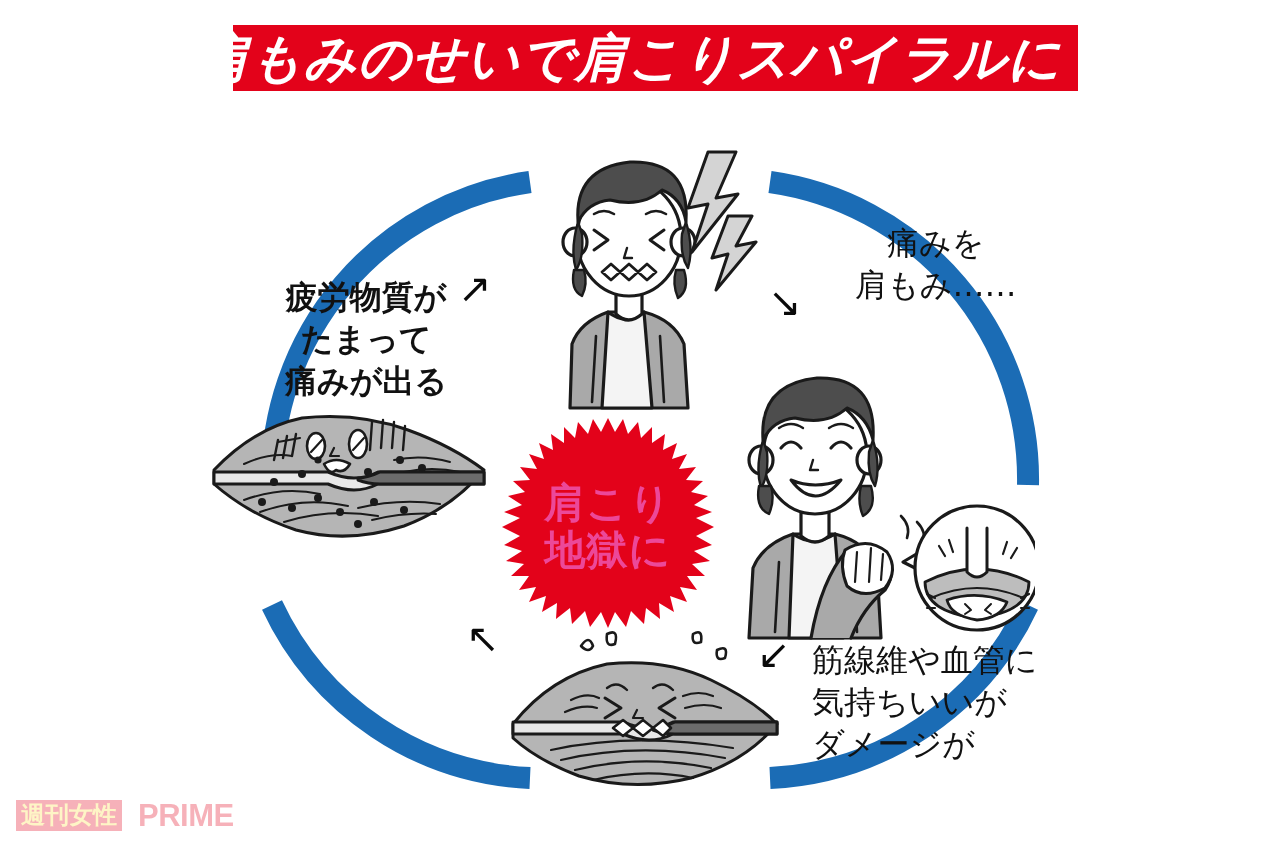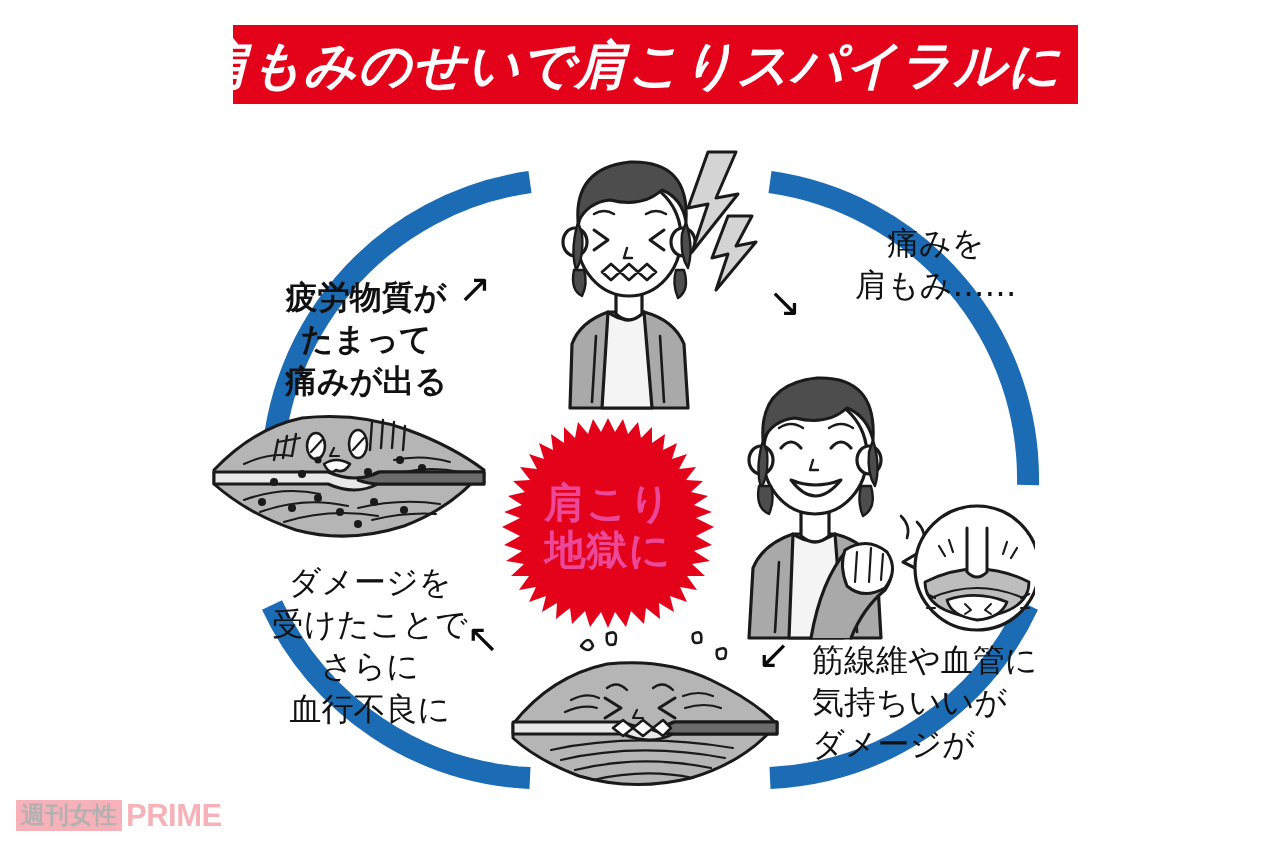--- a/index.html
+++ b/index.html
@@ -18,21 +18,21 @@
     background: #ffffff;
     overflow: hidden;
   }
 
   
   .title-banner {
     position: absolute;
     left: 233px;
     top: 25px;
     width: 845px;
-    height: 79px;
+    height: 66px;
     background: #e3021a;
     display: flex;
     align-items: center;
     justify-content: center;
   }
   .title-text {
     color: #ffffff;
     font-size: 52px;
     font-weight: bold;
     font-style: italic;
@@ -116,34 +116,34 @@
     position: absolute;
     left: 16px;
     top: 795px;
     display: flex;
     align-items: center;
     height: 40px;
     opacity: 0.30;
   }
   .wm-box {
     background: #e3021a;
-    color: #000000;
+    color: #fde047;
     font-size: 24px;
     font-weight: bold;
     padding: 3px 5px 4px 5px;
     letter-spacing: 0px;
     line-height: 1;
     font-family: "DejaVu Sans", "Liberation Sans", sans-serif;
   }
   .wm-prime {
     color: #e3021a;
     font-size: 31px;
     font-weight: bold;
     letter-spacing: -0.5px;
-    margin-left: 4px;
+    margin-left: 16px;
     line-height: 1;
     font-family: "Liberation Sans", sans-serif;
   }
 </style>
 </head>
 <body>
 
 <div id="canvas">
 
   <div class="title-banner">
@@ -374,26 +374,20 @@
     <div>痛みが出る</div>
   </div>
   <div class="arrow arrow-ne">↗</div>
 
   <div class="label label-r1">
     <div>痛みを</div>
     <div>肩もみ……</div>
   </div>
   <div class="arrow arrow-se">↘</div>
 
-  <div class="label label-l4">
-    <div>ダメージを</div>
-    <div>受けたことで</div>
-    <div>さらに</div>
-    <div>血行不良に</div>
-  </div>
   <div class="arrow arrow-nw">↖</div>
 
   <div class="label label-r3">
     <div>筋線維や血管に</div>
     <div>気持ちいいが</div>
     <div>ダメージが</div>
   </div>
   <div class="arrow arrow-sw">↙</div>
 
   <div class="watermark">

